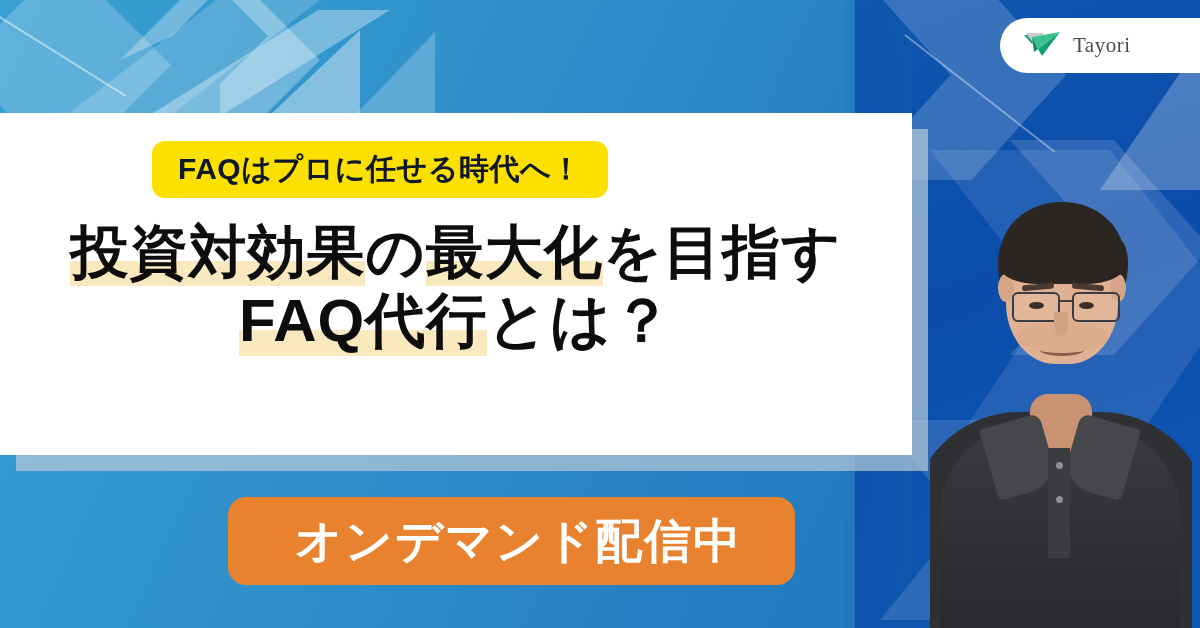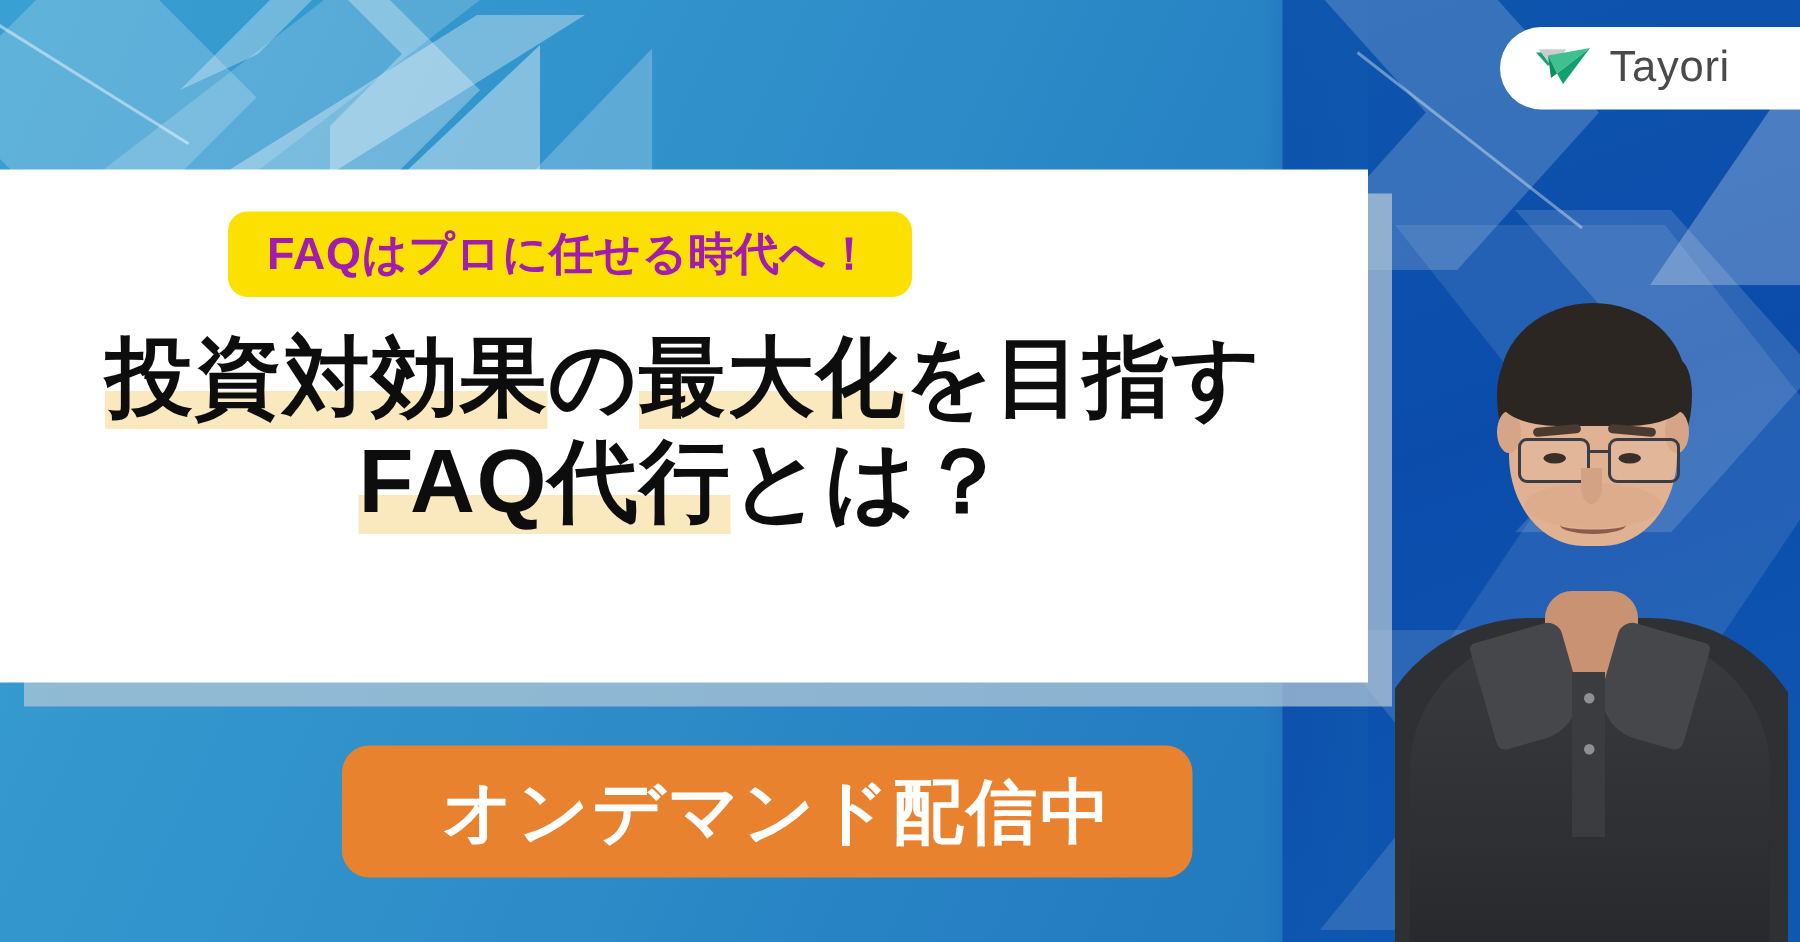--- a/index.html
+++ b/index.html
@@ -149,21 +149,21 @@
     padding: 0 26px;
     background: #FCE000;
     border-radius: 13px;
     display: flex;
     align-items: center;
     justify-content: center;
   }
   .badge-text {
     font-size: 30px;
     font-weight: 700;
-    color: #a21caf;
+    color: #0f172a;
     letter-spacing: 0.5px;
     white-space: nowrap;
   }
 
   
   .headline {
     position: absolute;
     left: 0px; top: 218px;
     width: 912px;
     text-align: center;
@@ -215,24 +215,25 @@
     align-items: center;
     padding-left: 22px;
     box-sizing: border-box;
   }
   .logo-mark {
     width: 40px; height: 34px;
     margin-right: 11px;
     flex: 0 0 auto;
   }
   .logo-word {
-    font-size: 29px;
+    font-size: 21px;
     font-weight: 400;
     color: #4a4a4a;
     letter-spacing: 0.5px;
+    font-family: Liberation Serif, serif;
   }
 
   
   .person {
     position: absolute;
     left: 930px; top: 162px;
     width: 262px; height: 466px;
     overflow: hidden;
   }
   .p-shirt {

